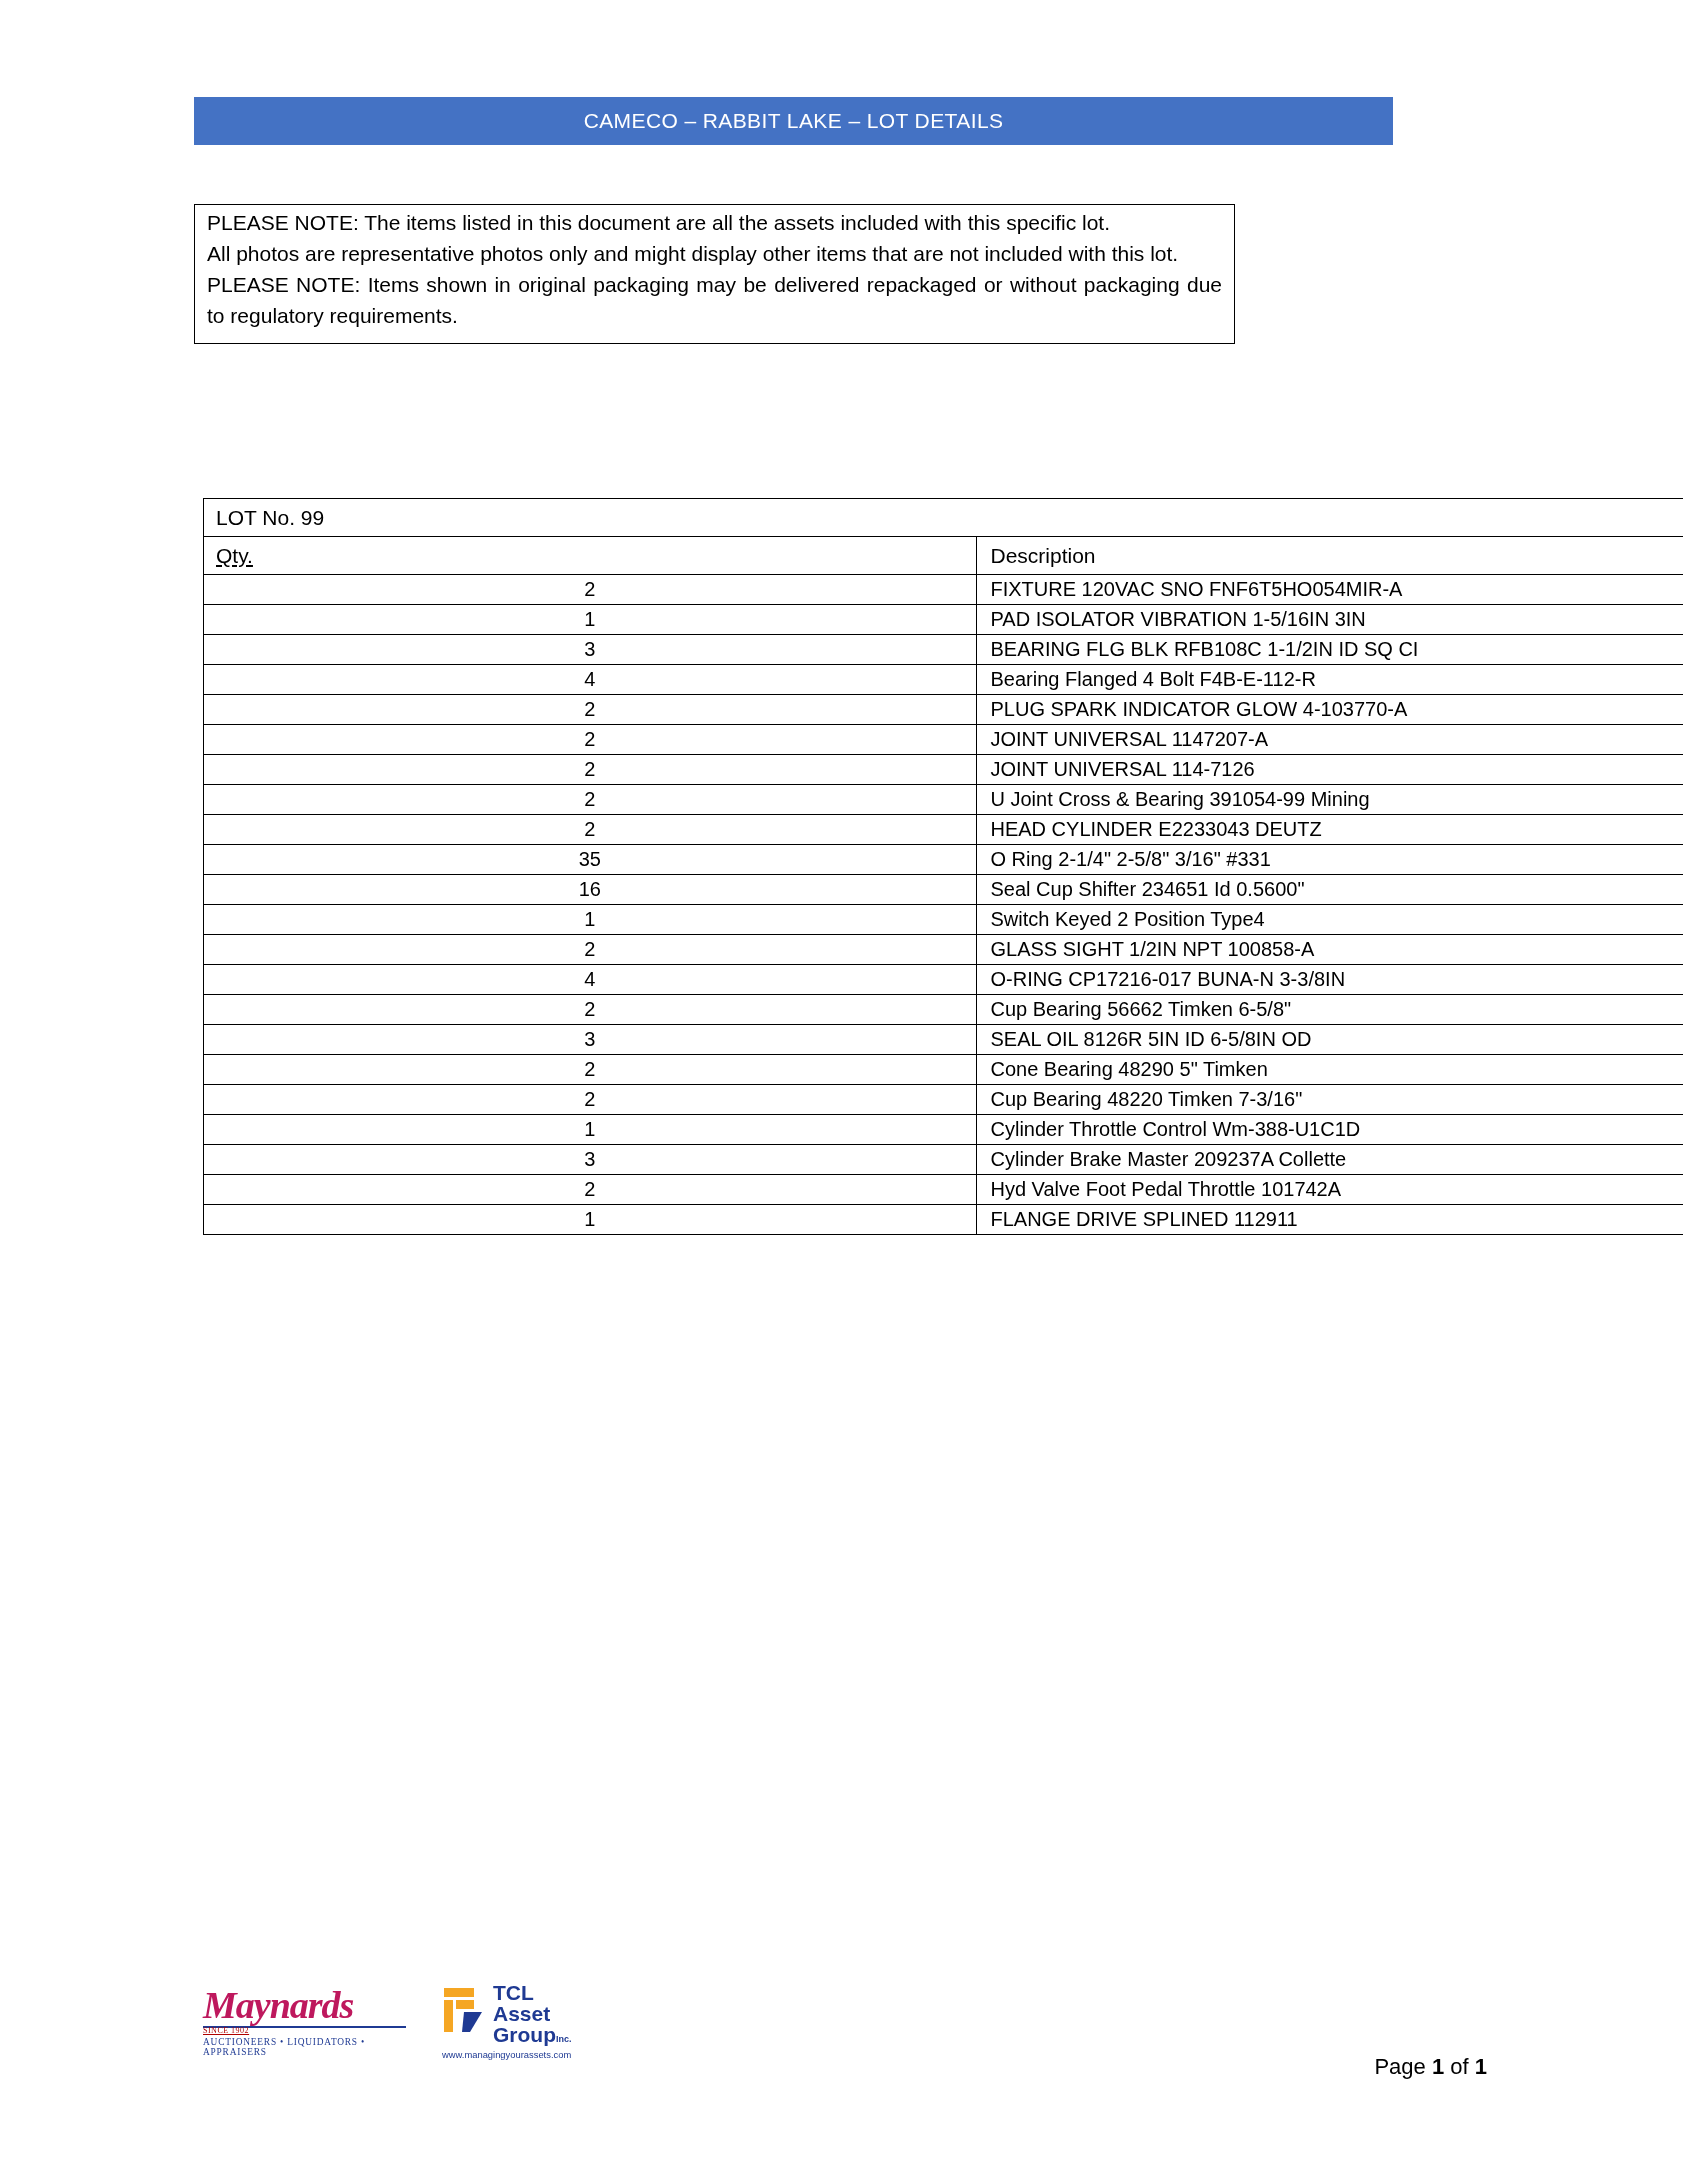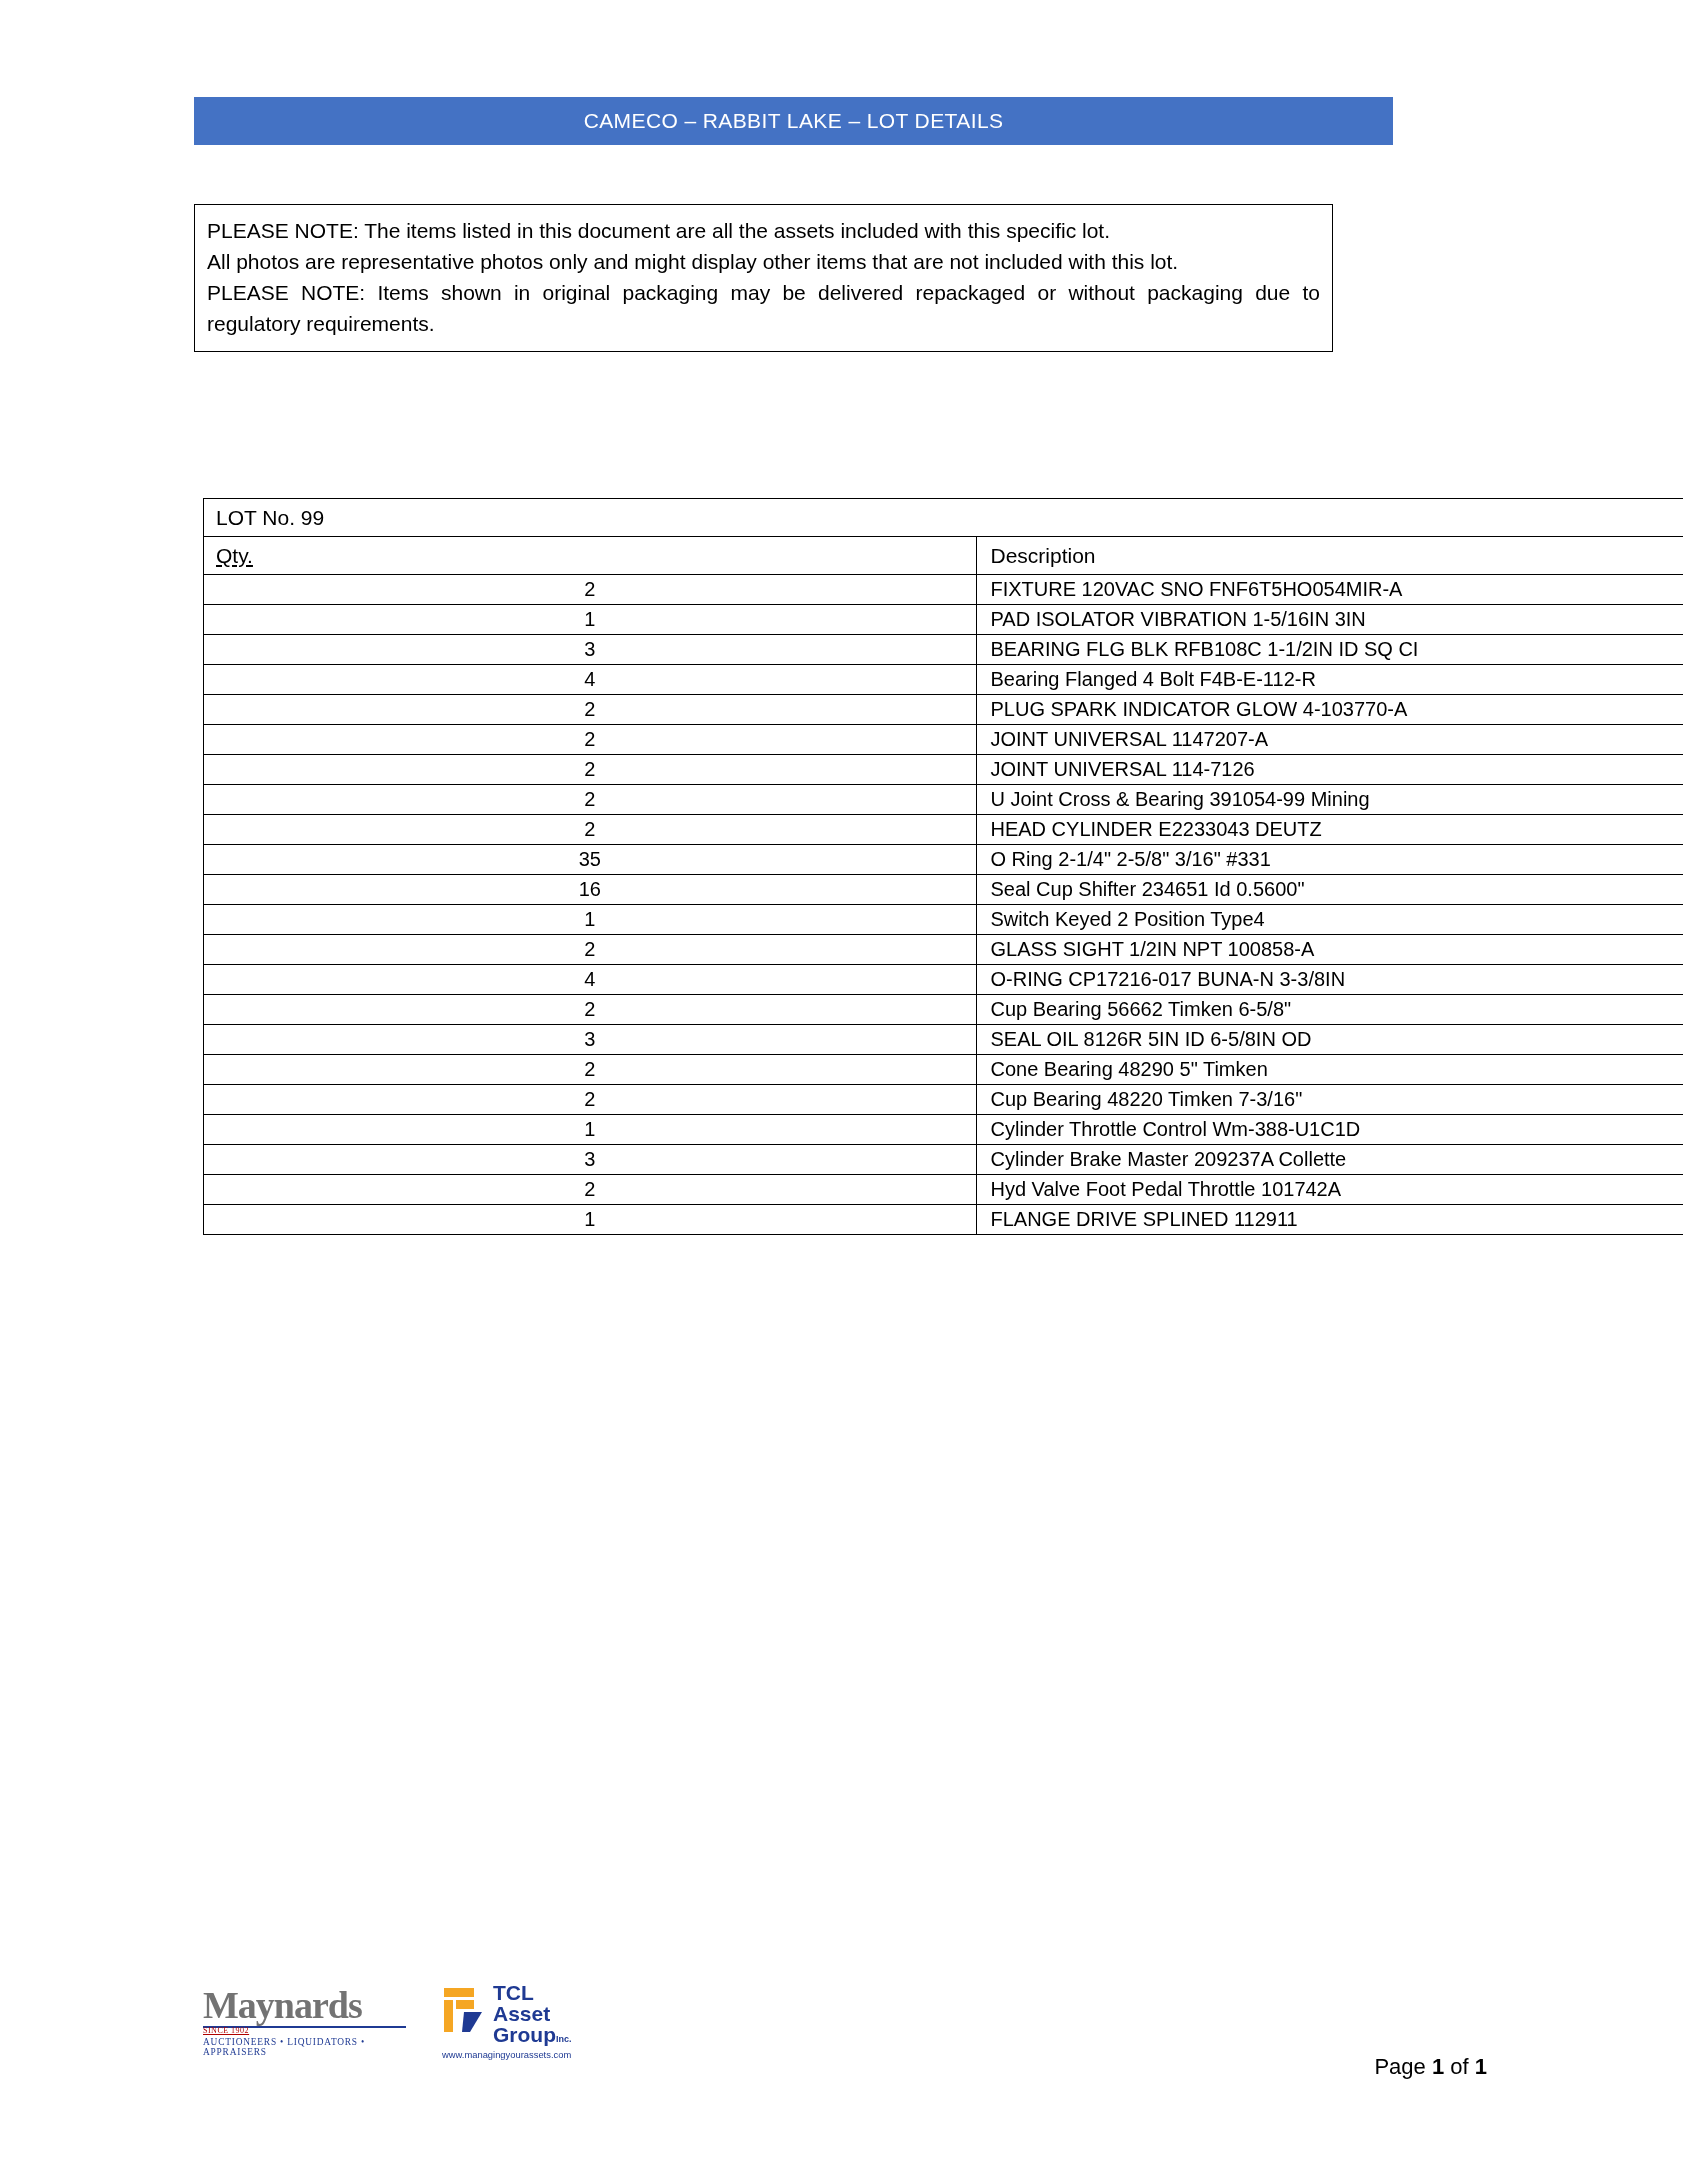--- a/index.html
+++ b/index.html
@@ -36,24 +36,24 @@
     display: flex;
     align-items: center;
     justify-content: center;
   }
 
   
   .note-box {
     position: absolute;
     left: 194px;
     top: 204px;
-    width: 1139px;
+    width: 1041px;
     border: 1.6px solid #000000;
     box-sizing: border-box;
-    padding: 10px 12px 12px 12px;
+    padding: 2px 12px 12px 12px;
   }
   .note-line {
     font-size: 21px;
     line-height: 31px;
     color: #000;
   }
   .note-line.justify {
     text-align: justify;
   }
 
@@ -99,22 +99,23 @@
   }
   .logo-maynards {
     position: absolute;
     left: 203px;
     top: 1985px;
     width: 208px;
   }
   .mayn-word {
     font-family: "Liberation Serif", serif;
     font-weight: bold;
+    font-style: italic;
     font-size: 38px;
-    color: #737373;
+    color: #be185d;
     letter-spacing: -1px;
     line-height: 40px;
   }
   .mayn-since {
     font-family: "Liberation Serif", serif;
     font-size: 8px;
     color: #B00000;
     letter-spacing: 0.5px;
     margin-top: -2px;
     text-decoration: underline;

